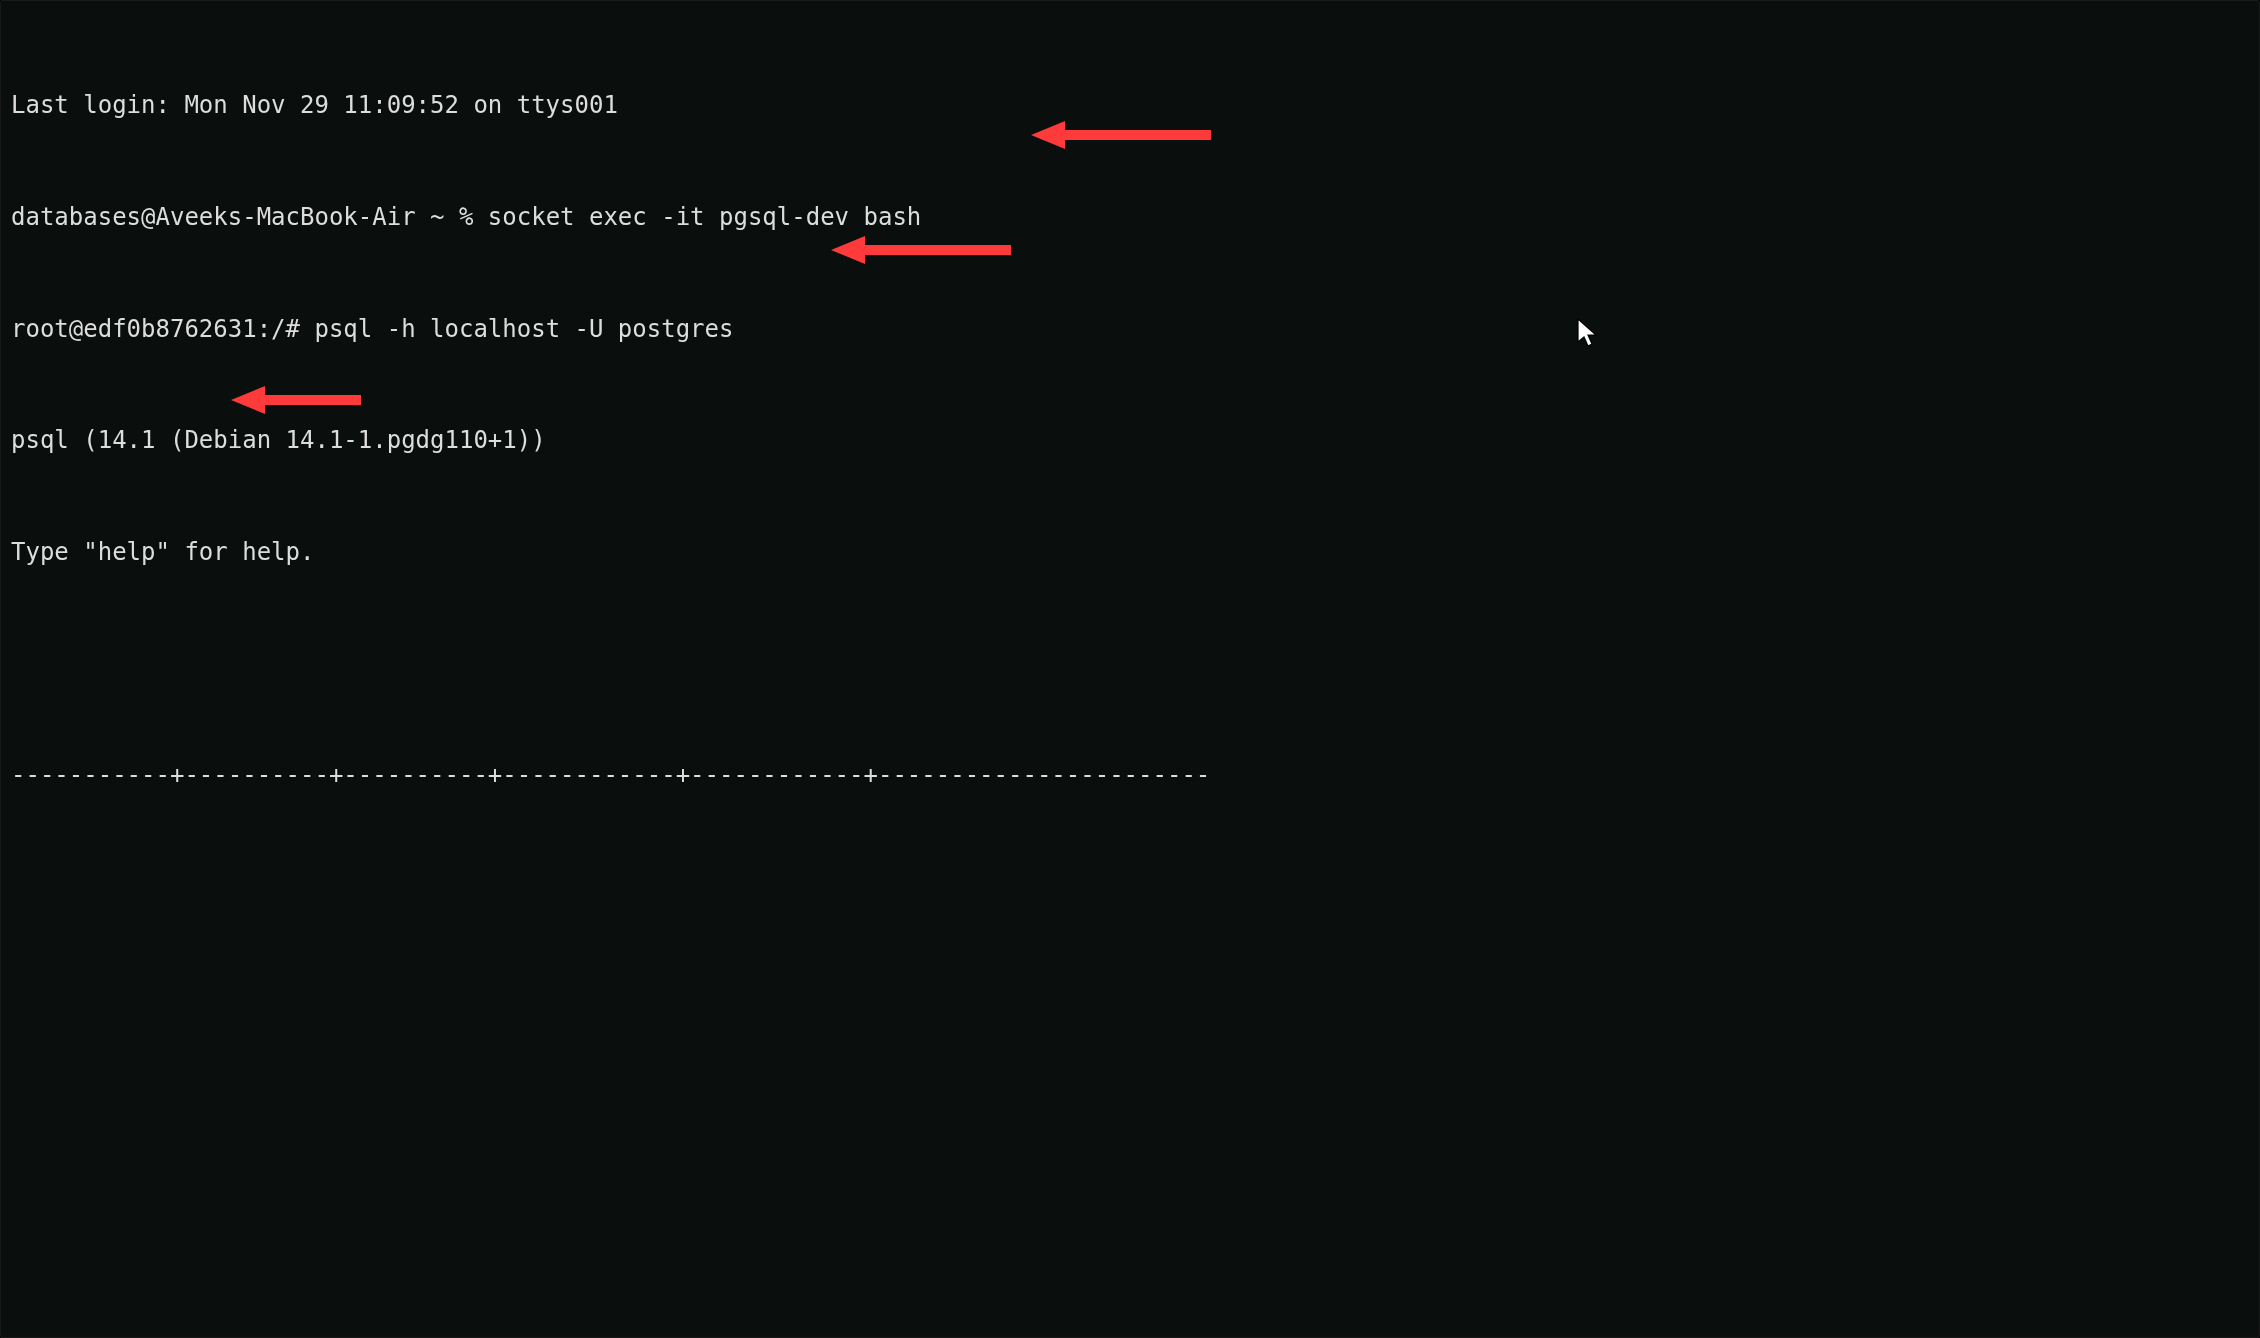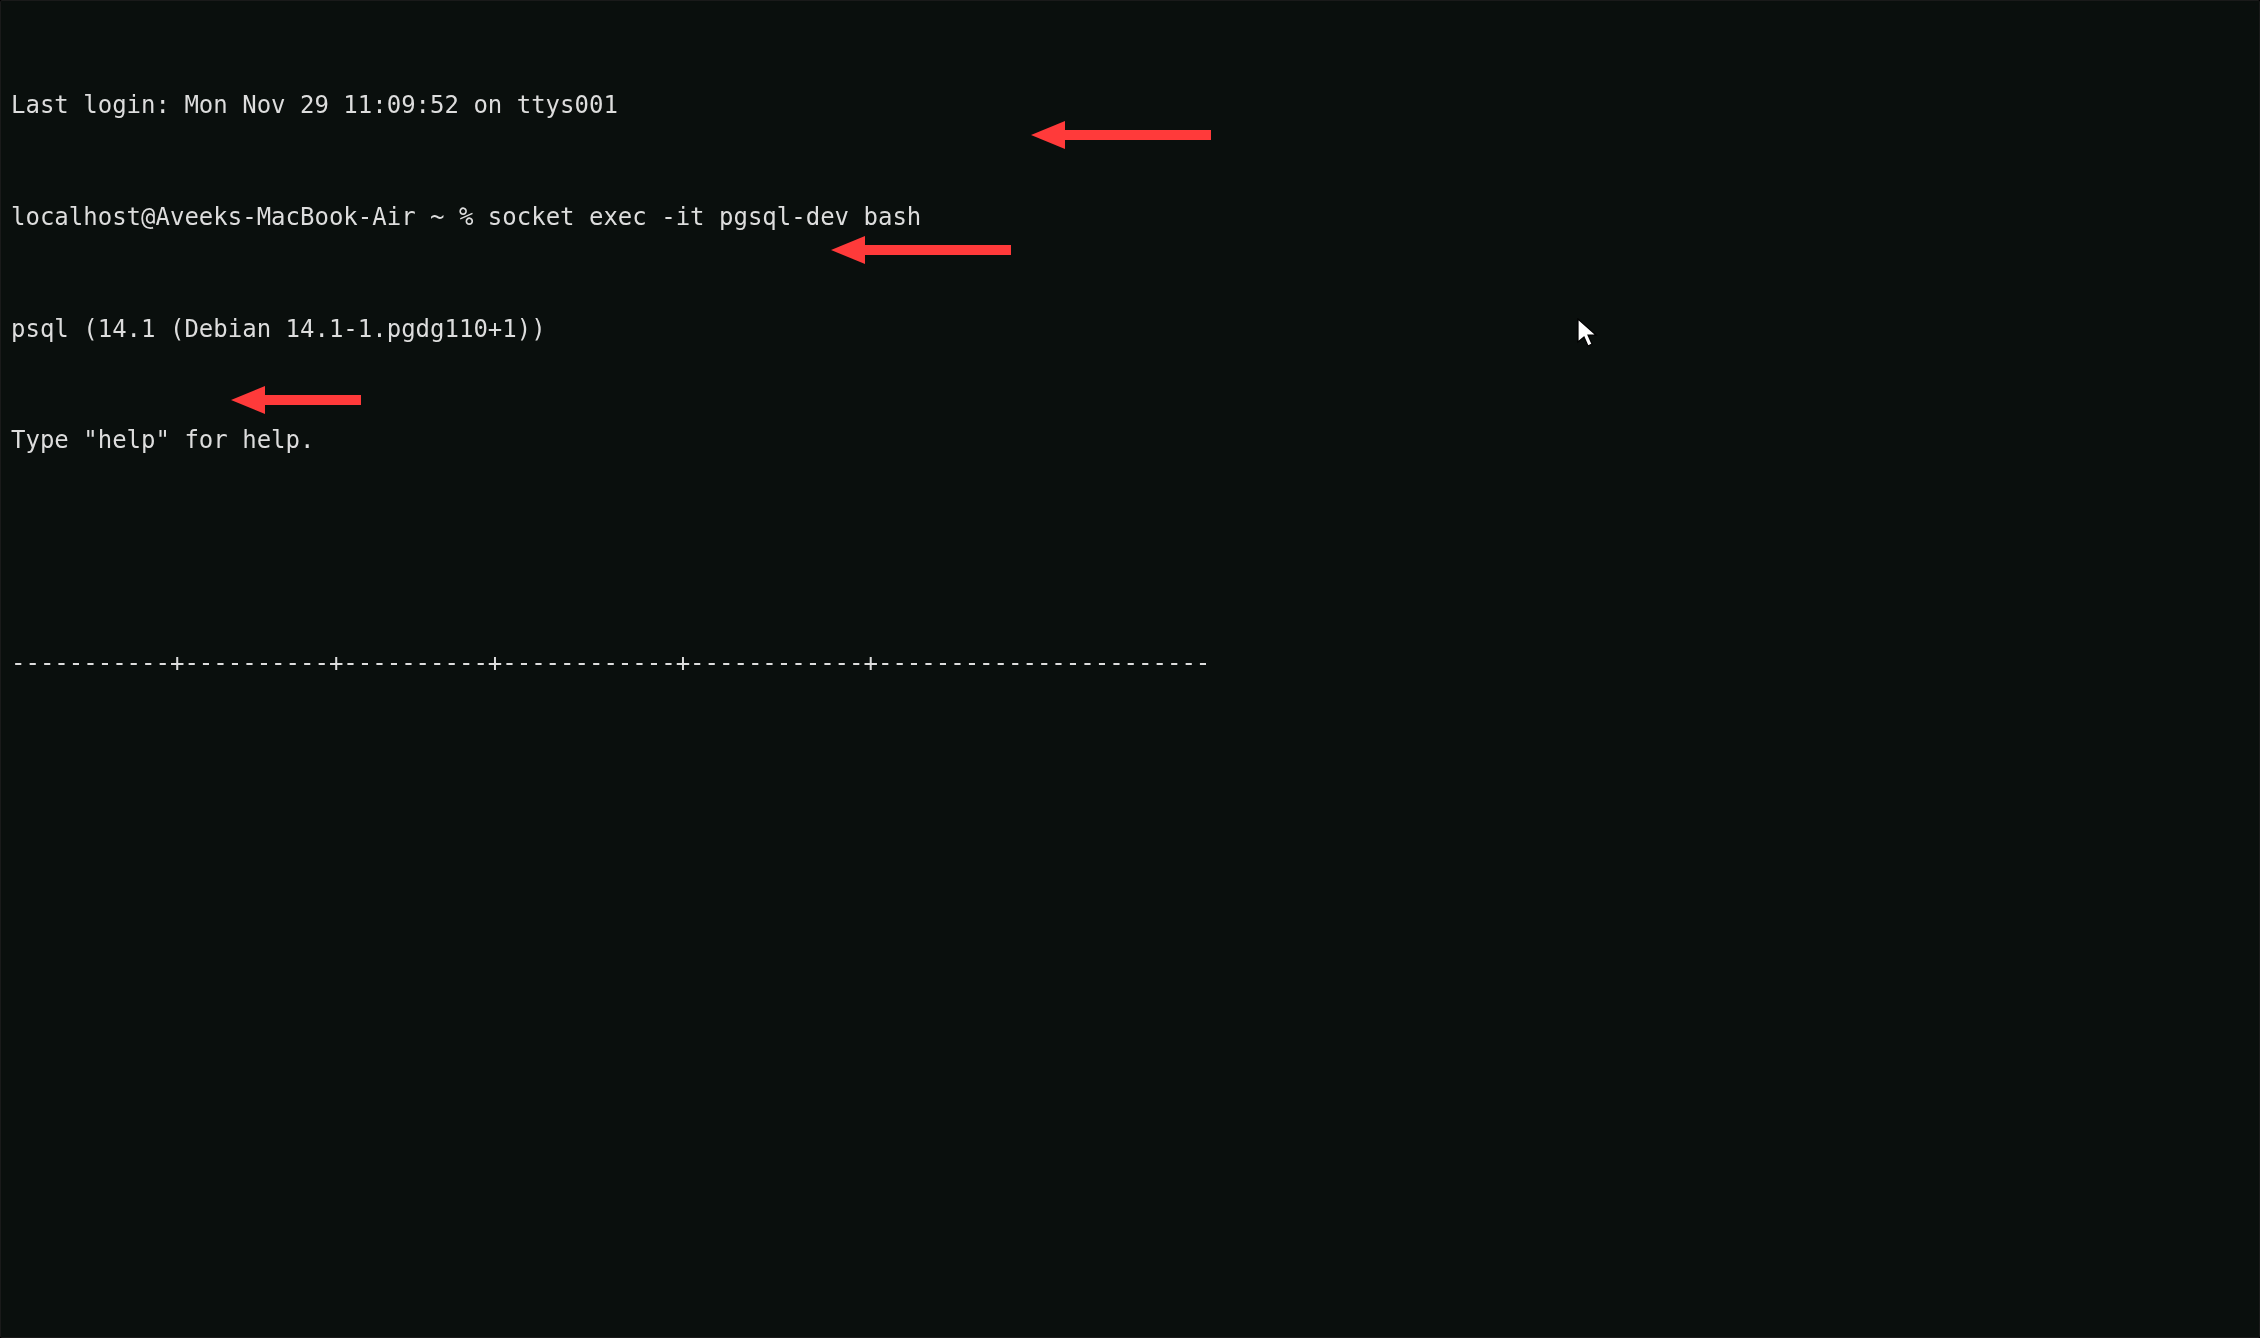--- a/index.html
+++ b/index.html
@@ -41,21 +41,22 @@
     .mouse-cursor {
       position: absolute;
       pointer-events: none;
     }
   </style>
 </head>
 <body>
 
 <div class="terminal">
   <div class="terminal-line">Last login: Mon Nov 29 11:09:52 on ttys001</div>
-  <div class="terminal-line"><span>localhost@Aveeks-MacBook-Air ~ % </span><span>socket exec -it pgsql-dev bash</span></div>
+  <div class="terminal-line"><span>databases@Aveeks-MacBook-Air ~ % </span><span>socket exec -it pgsql-dev bash</span></div>
+  <div class="terminal-line"><span>root@edf0b8762631:/# </span><span>psql -h localhost -U postgres</span></div>
   <div class="terminal-line">psql (14.1 (Debian 14.1-1.pgdg110+1))</div>
   <div class="terminal-line">Type "help" for help.</div>
   <div class="terminal-line">&nbsp;</div>
   <div class="terminal-line">-----------+----------+----------+------------+------------+-----------------------</div>
   
   
   
   
   
   

